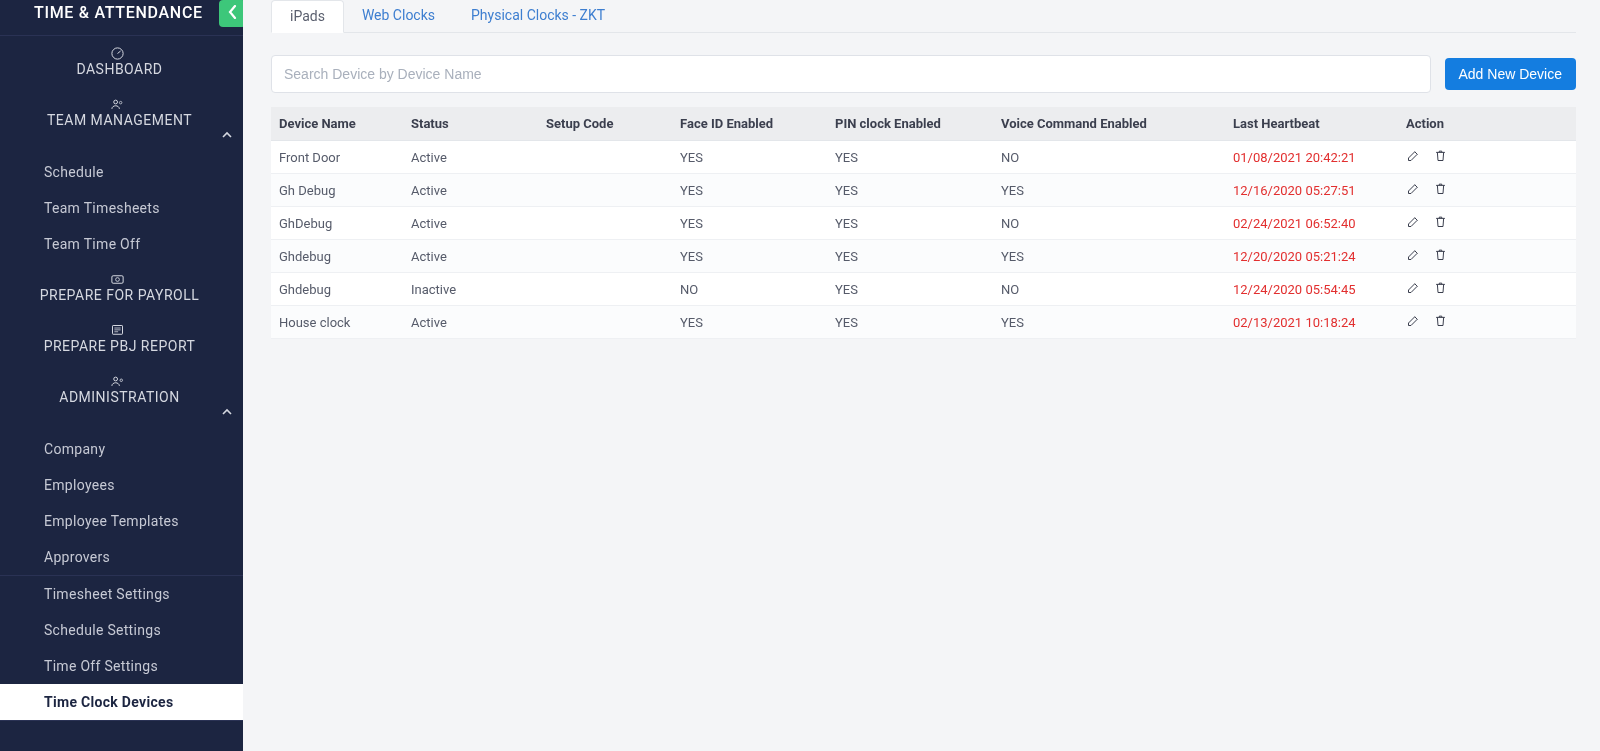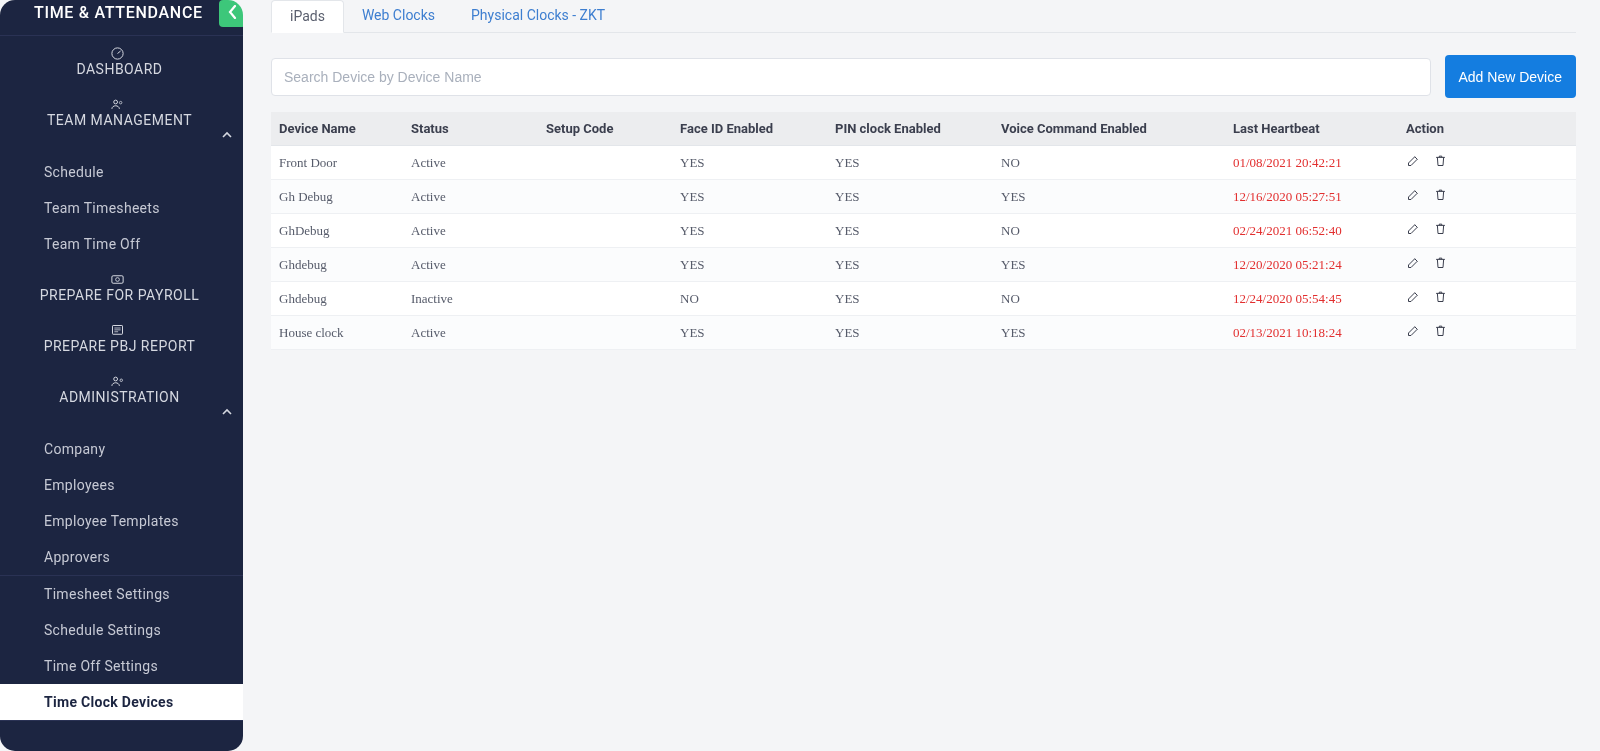--- a/index.html
+++ b/index.html
@@ -13,21 +13,20 @@
     overflow: hidden;
     display: flex;
   }
   .sidebar {
     width: 243px;
     background: #1c2541;
     color: #d5d8e0;
     height: 100%;
     overflow-y: auto;
     position: relative;
-    border-radius: 15px;
   }
   .sidebar-title {
     padding: 3px 12px 13px 34px;
     font-size: 16px;
     letter-spacing: 0.7px;
     color: #fff;
     font-weight: 500;
   }
   .collapse-btn {
     position: absolute;
@@ -100,42 +99,41 @@
     border-radius: 4px;
     padding: 0 12px;
     font-size: 14px;
     color: #3a3f52;
   }
   .search::placeholder { color: #a9b0bc; }
   .add-btn {
     background: #147de0;
     color: #fff;
     border: none;
-    height: 43px;
+    height: 32px;
     padding: 0 14px;
     border-radius: 4px;
     font-size: 14px;
     cursor: pointer;
   }
   table { width: 100%; border-collapse: collapse; background: #fff; }
   thead th {
     text-align: left;
     background: #ecedef;
     font-weight: 700;
     padding: 9px 8px;
     font-size: 13px;
     color: #3b3f4e;
     border-bottom: 1px solid #e3e6ea;
   }
   tbody td {
     padding: 7px 8px;
     border-bottom: 1px solid #eef0f3;
     font-size: 13px;
     color: #565b6a;
-    font-family: Liberation Serif, serif;
   }
   tbody tr:nth-child(even) td { background: #fbfcfd; }
   .hb-red { color: #e22f2f; }
   .action-cell { display:flex; gap: 12px; align-items:center;}
   .action-cell svg { width:15px; height:15px; stroke:#3b3f4e; fill:none; stroke-width:1.6; cursor:pointer;}
   .col-name{width:132px;} .col-status{width:135px;} .col-setup{width:134px;}
   .col-face{width:155px;} .col-pin{width:166px;} .col-voice{width:232px;}
   .col-hb{width:173px;} .col-action{}
 </style>
 </head>

